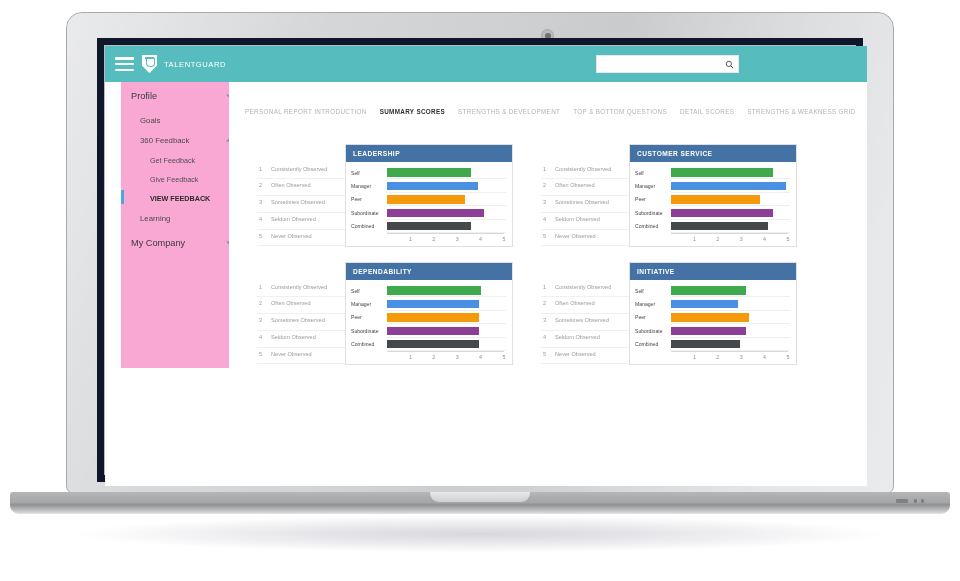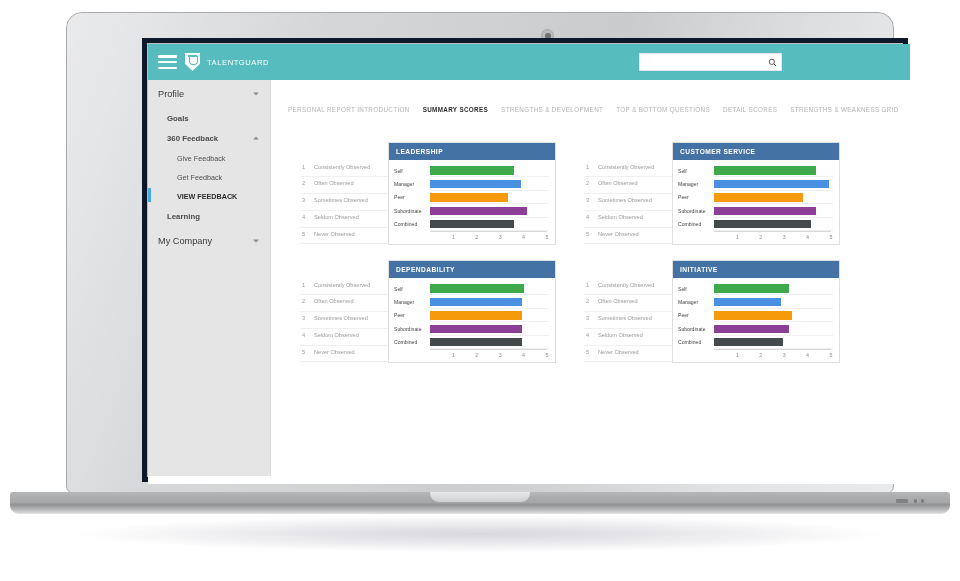--- a/index.html
+++ b/index.html
@@ -29,21 +29,21 @@
     background:linear-gradient(112deg,rgba(255,255,255,0.45) 0%,rgba(255,255,255,0.05) 26%,rgba(255,255,255,0) 55%,rgba(255,255,255,0.38) 88%);
     pointer-events:none;
   }
   .webcam{
     position:absolute;left:474px;top:16px;width:11px;height:11px;border-radius:50%;
     background:#b9babc;border:1px solid #a9abad;
   }
   .webcam::after{content:"";position:absolute;left:2.5px;top:2.5px;width:6px;height:6px;border-radius:50%;background:#6f7173;}
   .screen-bezel{
     position:absolute;left:97px;top:38px;width:766px;height:444px;
-    background:#b9bbbd;border:5px solid #0f172a;box-sizing:border-box;margin-left:45px;
+    background:#b9bbbd;border:7px solid #0f172a;box-sizing:border-box;
   }
   .screen{
     position:absolute;left:1px;top:1px;width:762px;height:440px;
     background:#ffffff;overflow:hidden;
   }
   .laptop-base{
     position:absolute;left:10px;top:492px;width:940px;height:22px;
     background:linear-gradient(180deg,#b4b6b8 0%,#a3a5a7 48%,#8e9092 58%,#cfd1d3 92%,#e6e7e9 100%);
     border-radius:3px 3px 9px 9px;
   }
@@ -79,23 +79,23 @@
     position:absolute;left:491px;top:9px;width:143px;height:18px;
     background:#ffffff;border:1px solid #e6e6e6;box-sizing:border-box;display:flex;align-items:center;
   }
   .searchbox input{
     flex:1;border:none;outline:none;height:16px;font-size:8px;padding:0 5px;
     font-family:"Liberation Sans",sans-serif;color:#555;background:transparent;
   }
   .search-ico{width:18px;height:16px;display:flex;align-items:center;justify-content:center;cursor:pointer;}
 
   
-  .sidebar{position:absolute;left:0;top:36px;width:123px;height:396px;background:#e5e5e5;border-right:1px solid #dcdcdc;box-sizing:border-box;}
+  .sidebar{position:absolute;left:16px;top:36px;width:123px;height:286px;background:#f9a8d4;border-right:1px solid #dcdcdc;box-sizing:border-box;}
   .nav-top{position:relative;display:block;padding:9px 14px 9px 10px;color:#3b3b3b;font-size:9.2px;cursor:pointer;}
-  .nav-sub{position:relative;display:block;padding:5.6px 14px 5.6px 19px;color:#4a4a4a;font-size:7.8px;cursor:pointer;font-weight:bold;}
+  .nav-sub{position:relative;display:block;padding:5.6px 14px 5.6px 19px;color:#4a4a4a;font-size:7.8px;cursor:pointer;}
   .nav-sub2{position:relative;display:block;padding:5.2px 14px 5.2px 29px;color:#4f4f4f;font-size:7.2px;cursor:pointer;}
   .nav-sub2.active{color:#2b2b2b;font-weight:bold;}
   .nav-sub2.active::before{content:"";position:absolute;left:0;top:1px;width:3.4px;height:14px;background:#49a8dd;}
   .caret{position:absolute;right:11px;top:50%;transform:translateY(-50%);width:0;height:0;border-left:3px solid transparent;border-right:3px solid transparent;}
   .caret.down{border-top:3.4px solid #8d8d8d;}
   .caret.up{border-bottom:3.4px solid #8d8d8d;}
 
   
   .content{position:absolute;left:124px;top:36px;width:638px;height:404px;background:#ffffff;}
   .tabbar{position:absolute;left:0;top:26px;width:100%;height:16px;white-space:nowrap;padding-left:16px;box-sizing:border-box;}
@@ -161,22 +161,22 @@
               <line x1="9.1" y1="9.1" x2="12.6" y2="12.6" stroke="#3b3b3b" stroke-width="1.5"></line>
             </svg>
           </span>
         </div>
       </div>
 
       <nav class="sidebar" id="sidebar">
           <div class="nav-top"><span>Profile</span><span class="caret down"></span></div>
           <div class="nav-sub"><span>Goals</span></div>
           <div class="nav-sub"><span>360 Feedback</span><span class="caret up"></span></div>
+          <div class="nav-sub2"><span>Get Feedback</span></div>
           <div class="nav-sub2"><span>Give Feedback</span></div>
-          <div class="nav-sub2"><span>Get Feedback</span></div>
           <div class="nav-sub2 active"><span>VIEW FEEDBACK</span></div>
           <div class="nav-sub"><span>Learning</span></div>
           <div class="nav-top"><span>My Company</span><span class="caret down"></span></div>
         </nav>
 
       <main class="content">
         <div class="tabbar" id="tabbar"><span class="tab">PERSONAL REPORT INTRODUCTION</span><span class="tab active">SUMMARY SCORES</span><span class="tab">STRENGTHS &amp; DEVELOPMENT</span><span class="tab">TOP &amp; BOTTOM QUESTIONS</span><span class="tab">DETAIL SCORES</span><span class="tab">STRENGTHS &amp; WEAKNESS GRID</span></div>
         <div class="grid" id="grid">
             <div class="row">
               <div class="cell c0">

